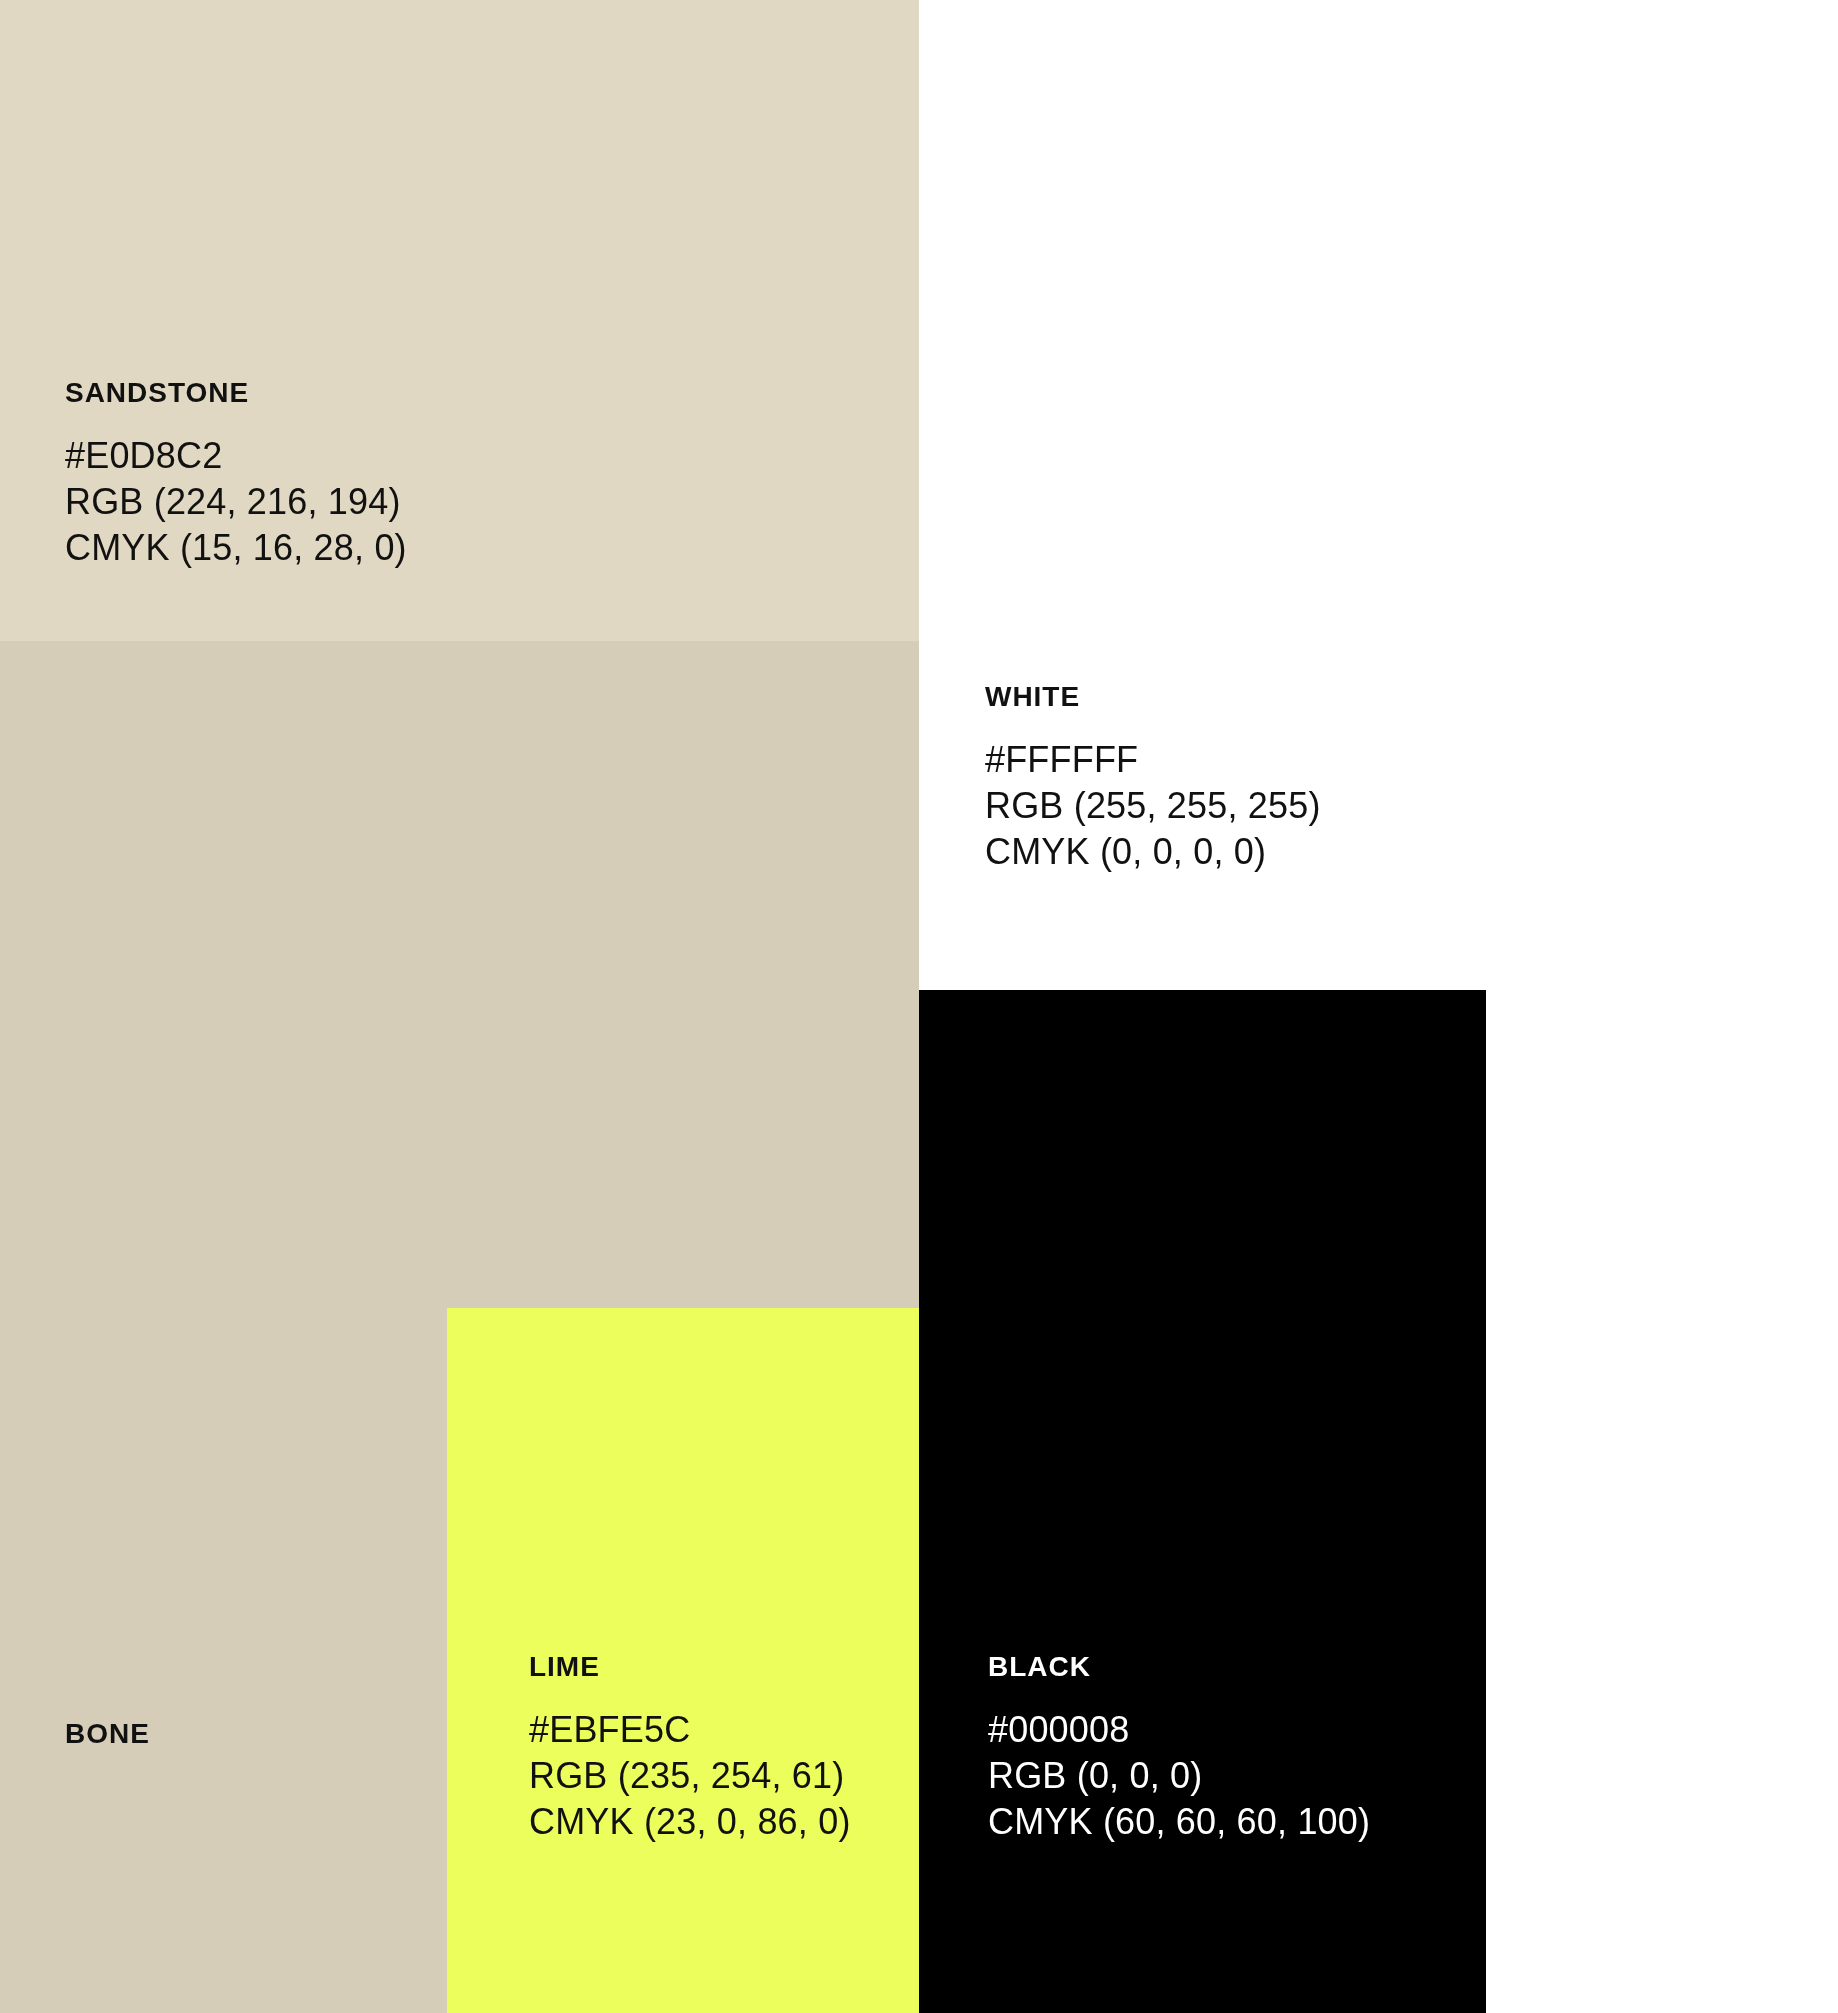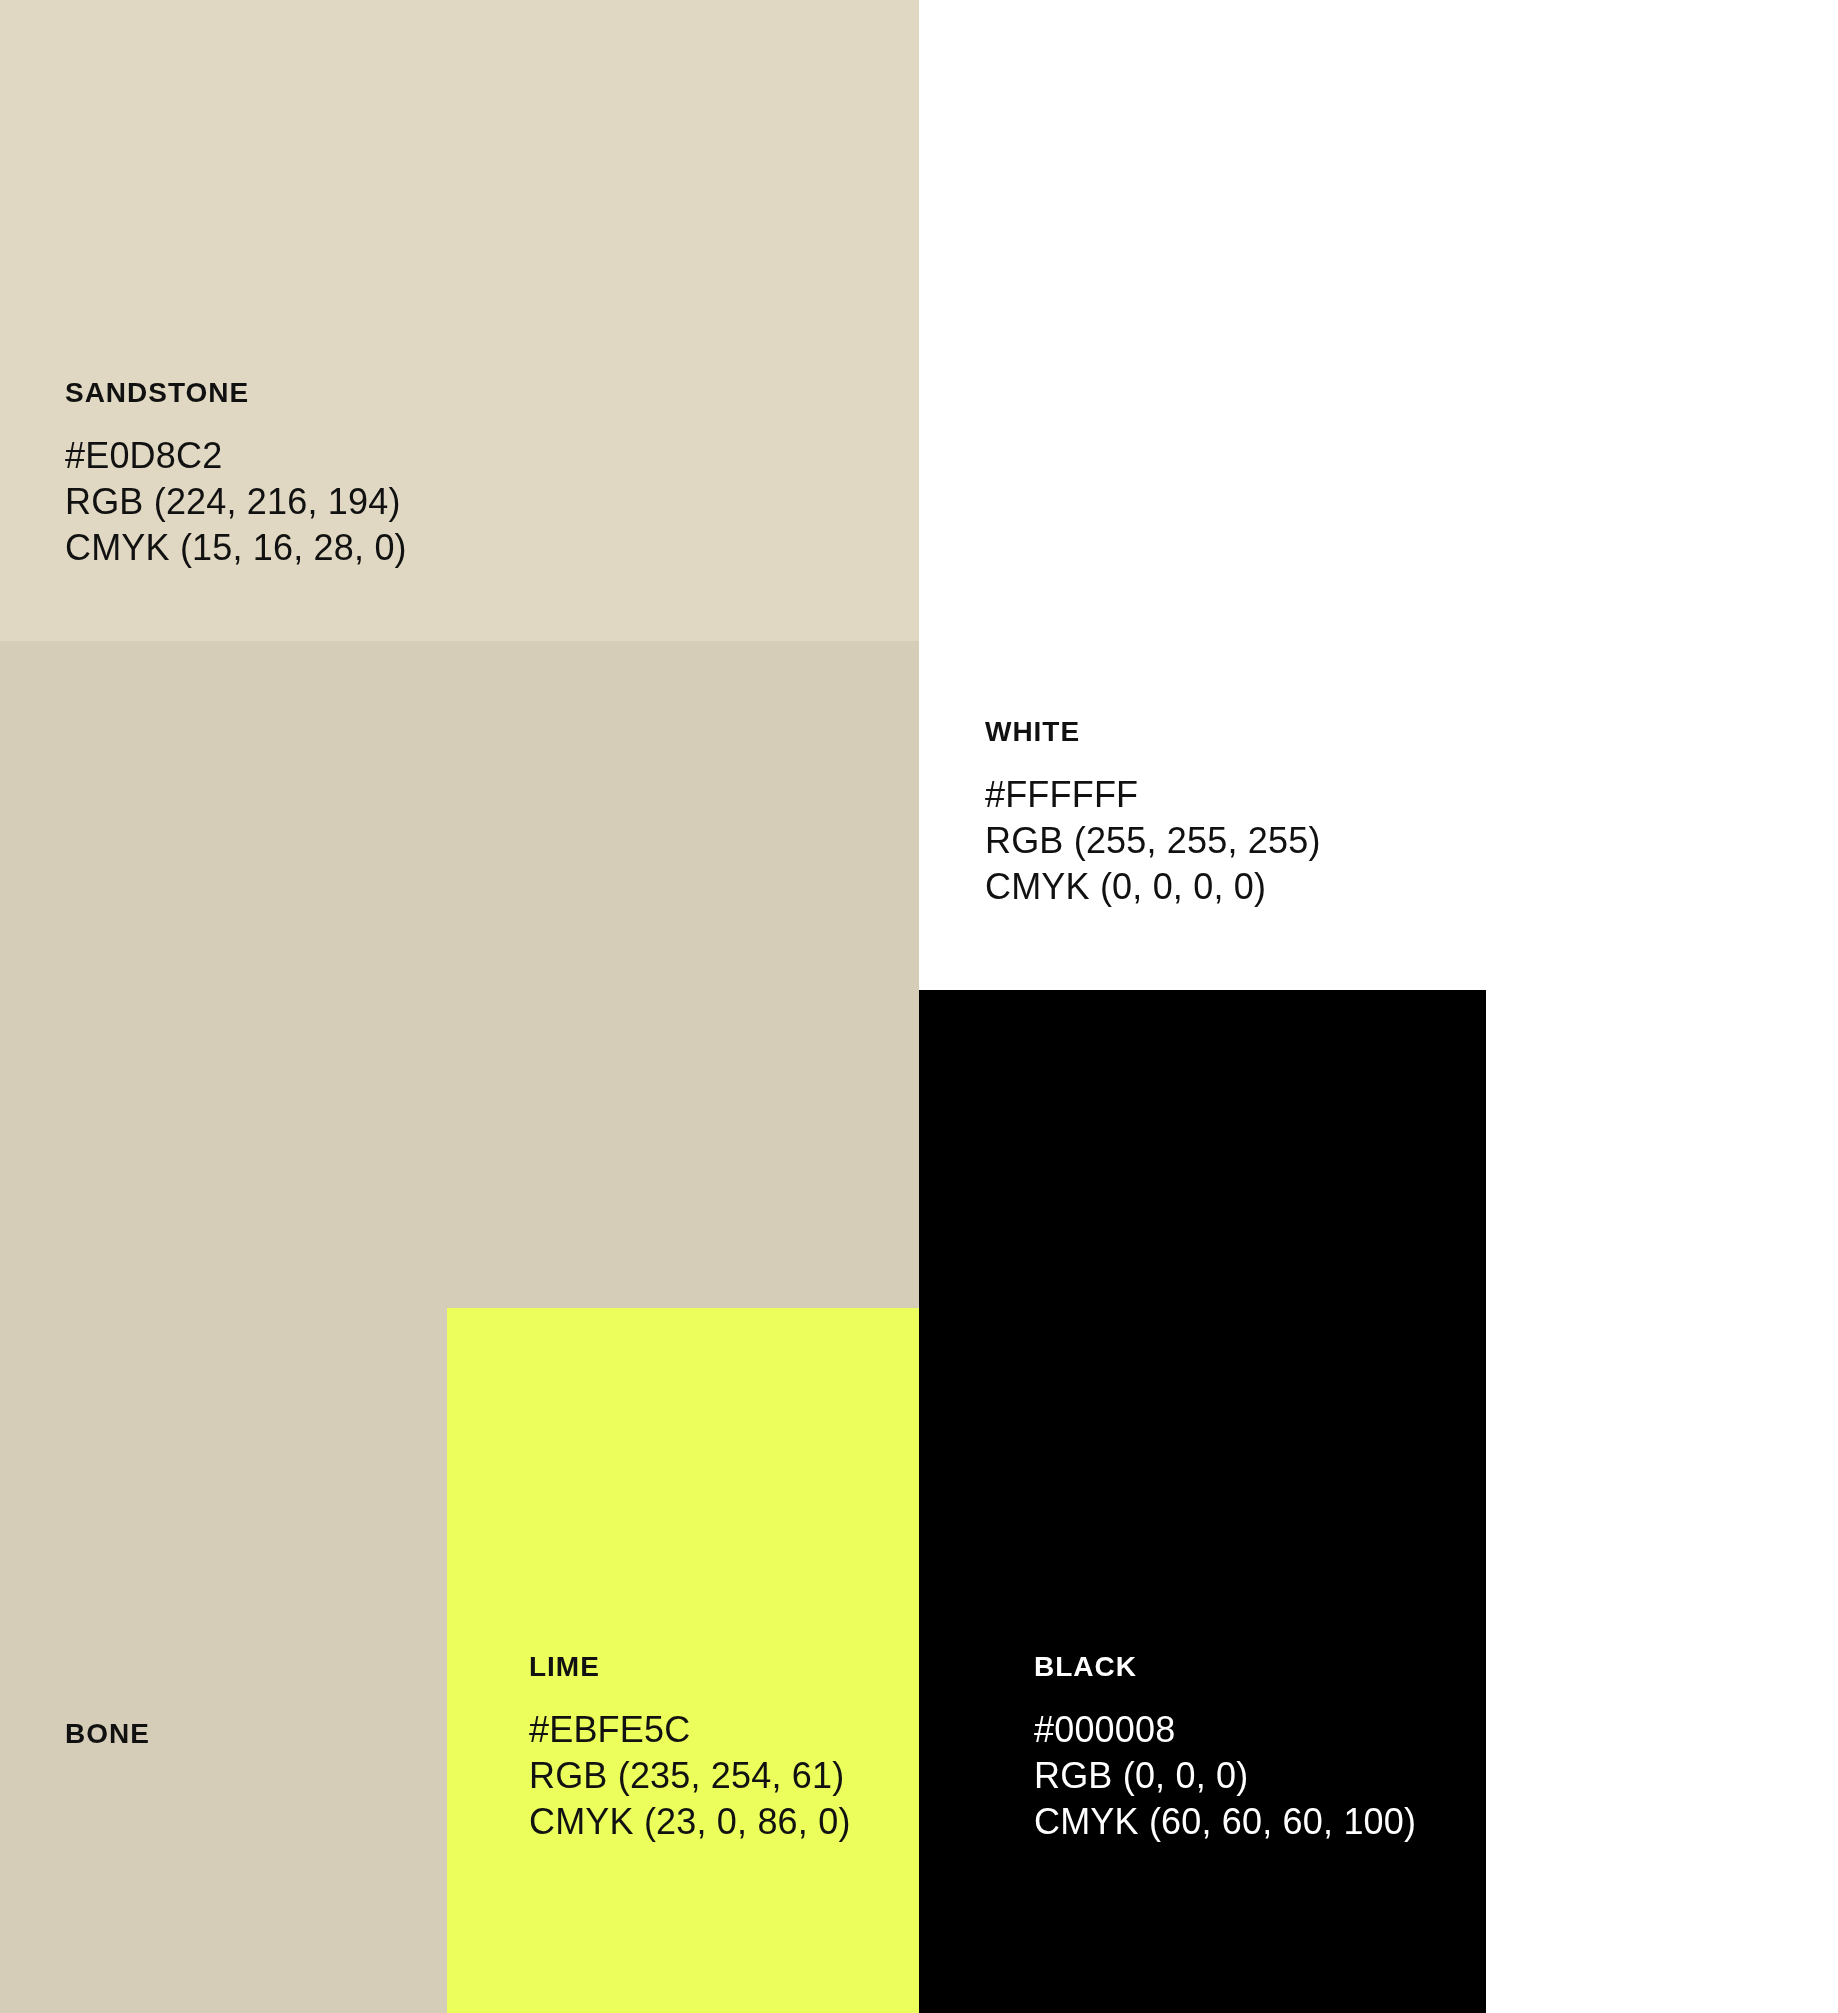--- a/index.html
+++ b/index.html
@@ -89,30 +89,29 @@
     font-size: 36px;
     font-weight: 400;
     line-height: 46px;
     letter-spacing: 0.005em;
     white-space: nowrap;
   }
 
   .on-dark .caption-name,
   .on-dark .caption-details li {
     color: #FFFFFF;
-    margin-left: 46px;
   }
   .on-light .caption-name,
   .on-light .caption-details li {
     color: #111111;
   }
 
   
   .caption-sandstone { left: 65px;   top: 378px;  }
-  .caption-white     { left: 985px; top: 717px;  }
+  .caption-white     { left: 985px; top: 682px;  }
   .caption-bone      { left: 65px;   top: 1719px; }
   .caption-lime      { left: 529px;  top: 1652px; }
   .caption-black     { left: 988px; top: 1652px; }
 </style>
 </head>
 <body>
 
 <div id="palette-board">
 
   <div class="swatch-block block-sandstone" style="background: rgb(224, 216, 194);"></div>

